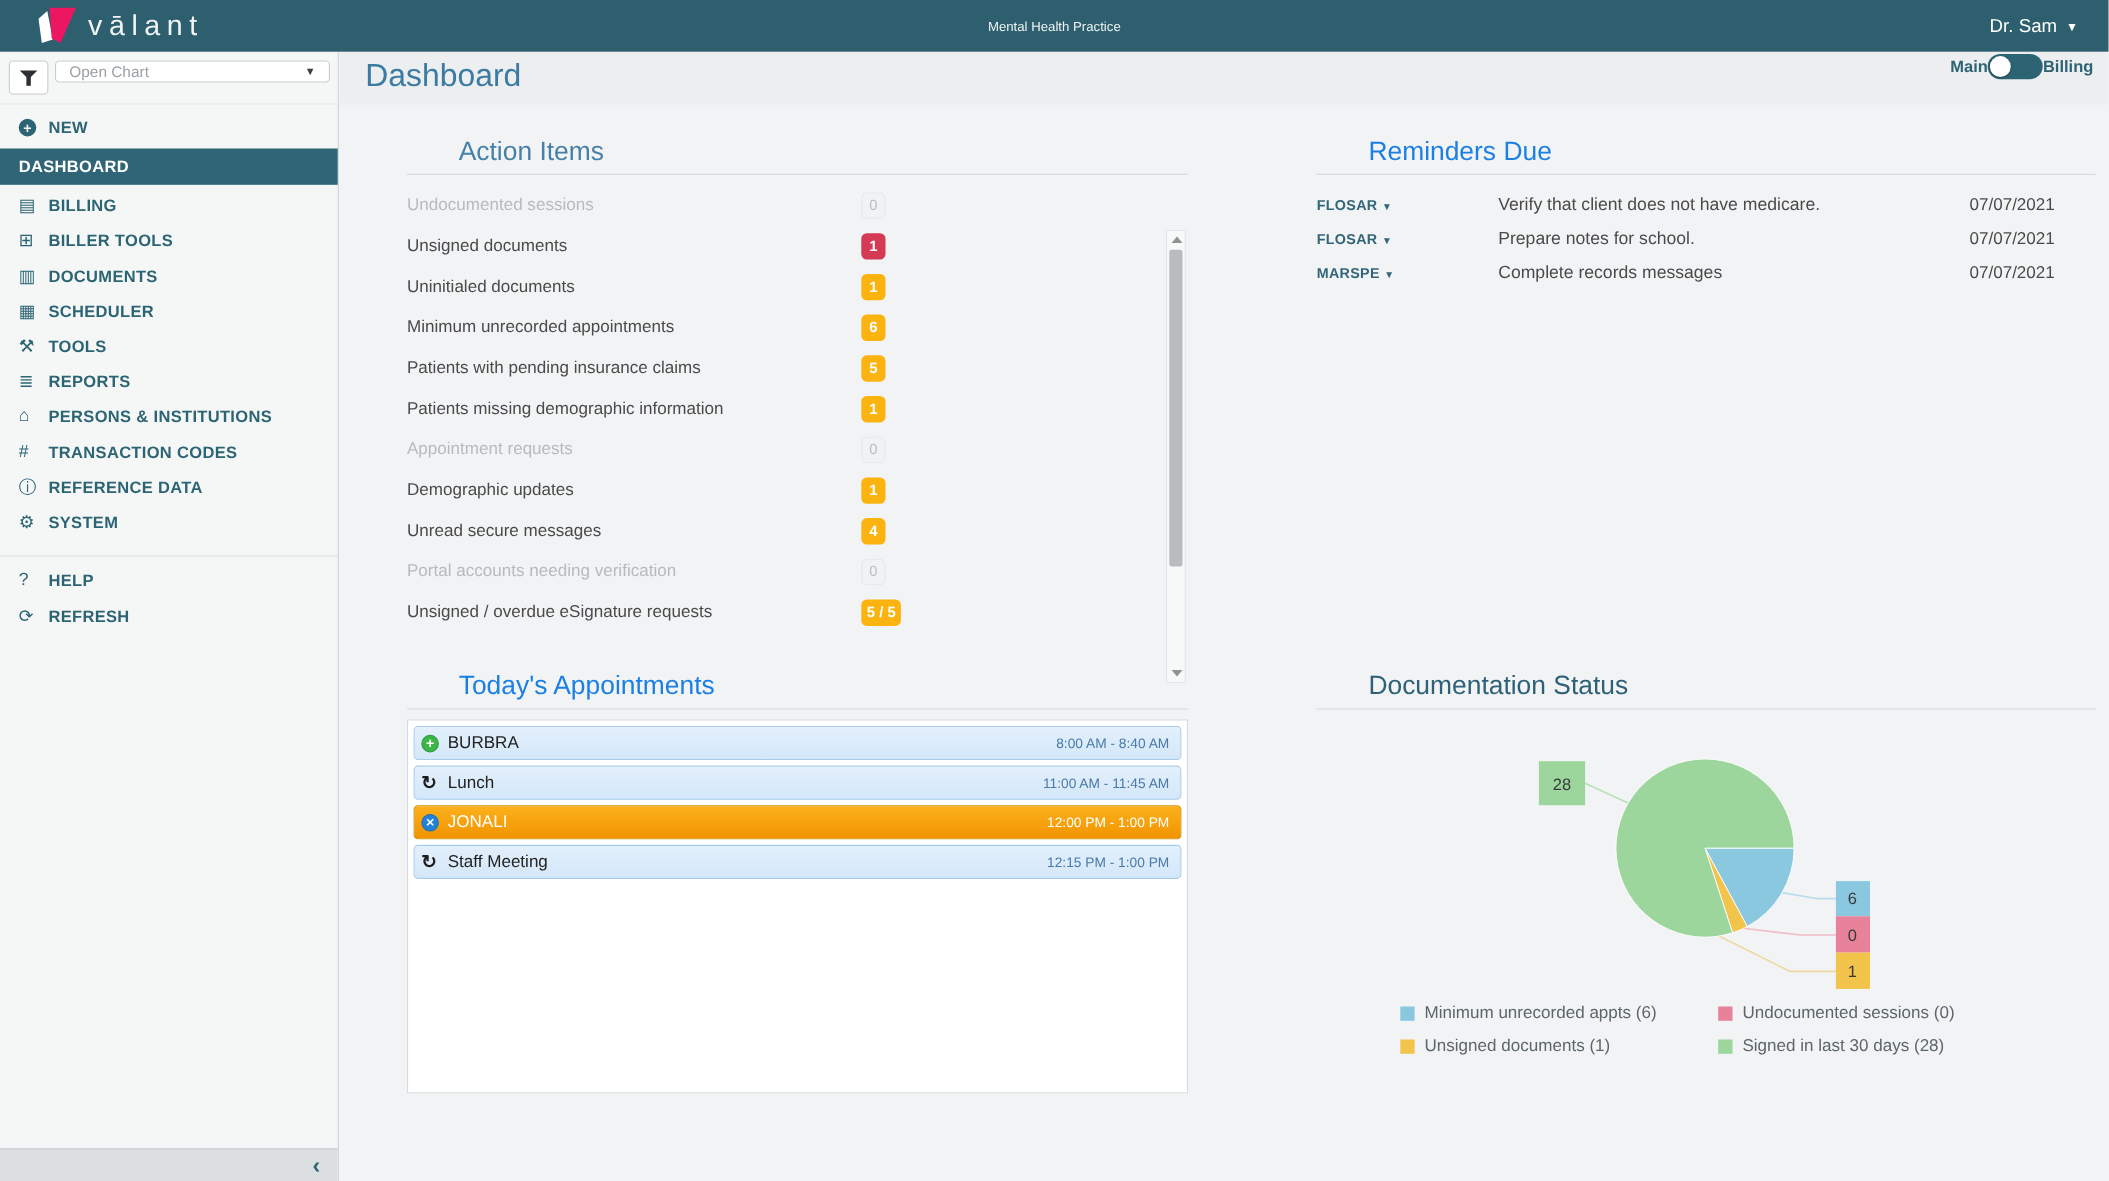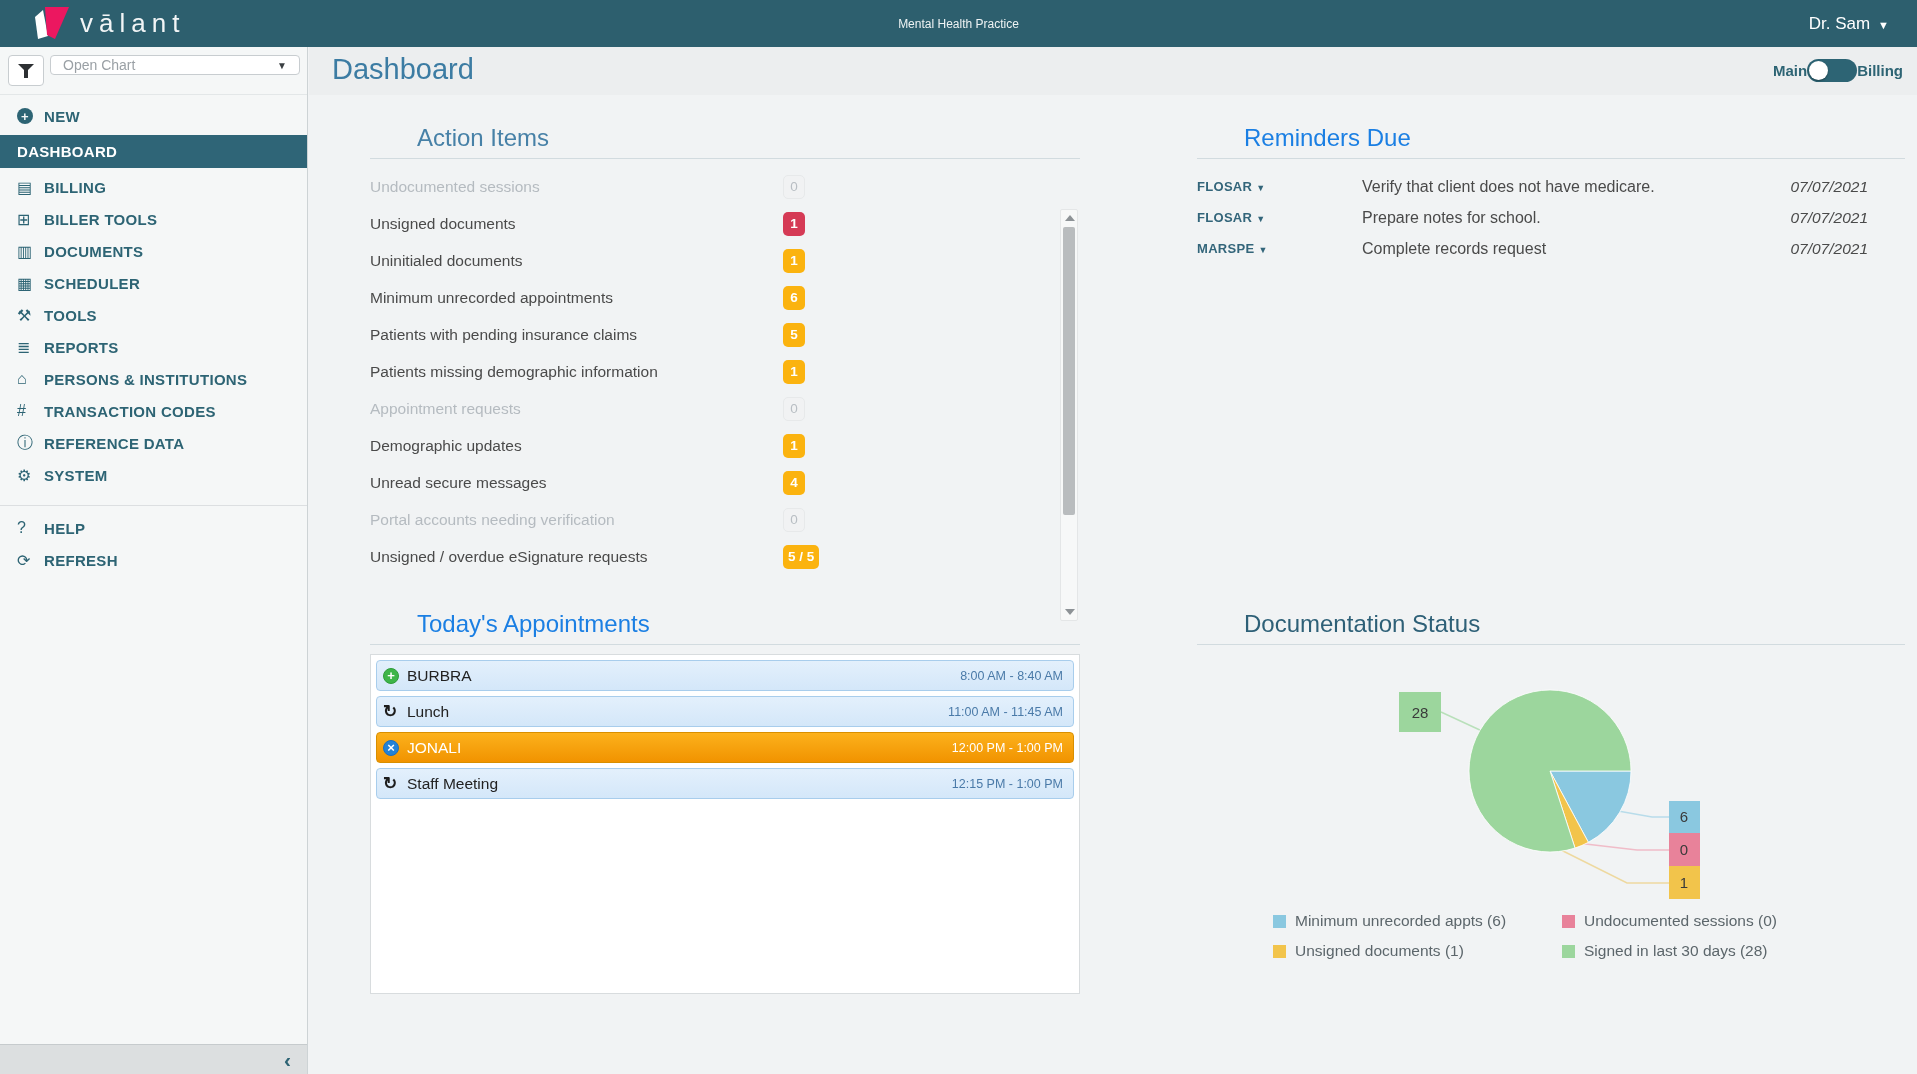--- a/index.html
+++ b/index.html
@@ -88,21 +88,21 @@
   #collapse-chevron { color:#2d6474; font-size:21px; font-weight:700; cursor:pointer; line-height:1; }
 
   
   #content-header {
     position:absolute; left:309px; top:47px; width:1608px; height:48px;
     background:#eceeef;
   }
   #page-title {
     position:absolute; left:23px; top:6px; font-size:29px; font-weight:300; color:#3c7ca3;
   }
-  #view-toggle { position:absolute; right:14px; top:12px; display:flex; align-items:center; }
+  #view-toggle { position:absolute; right:14px; top:2px; display:flex; align-items:center; }
   .toggle-label { color:#2d6474; font-weight:700; font-size:15px; }
   #toggle-switch {
     width:50px; height:23px; background:#2d6474; border-radius:12px; position:relative; cursor:pointer;
   }
   #toggle-knob {
     position:absolute; left:2px; top:2px; width:19px; height:19px; border-radius:50%;
     background:#fff; box-shadow:0 1px 2px rgba(0,0,0,.35);
   }
 
   
@@ -147,21 +147,21 @@
 
   #reminders-section { position:absolute; left:1197px; top:124px; width:708px; }
   #reminders-section .section-title { color:#1b7fe3; }
   #reminders-table { margin-top:12px; }
   .reminder-row { height:31px; display:flex; align-items:center;gap:23px; }
   .reminder-code {
     width:142px; color:#33657a; font-weight:700; font-size:13px; letter-spacing:.3px; cursor:pointer;
   }
   .reminder-code .caret { font-size:9px; margin-left:4px; }
   .reminder-text { flex:1; font-size:16px; color:#4a4a4a; }
-  .reminder-date { width:98px; text-align:right; font-size:15.5px; color:#4a4a4a; margin-right:37px;font-style:italic; }
+  .reminder-date { width:98px; text-align:right; font-size:15.5px; color:#4a4a4a; margin-right:37px; }
 
   #appts-section { position:absolute; left:370px; top:610px; width:710px; }
   #appts-section .section-title { color:#1b7fe3; }
   #appts-panel {
     margin-top:9px; height:340px; background:#fff; border:1px solid #d8dcde; padding:5px;
   }
   .appt-row {
     height:31px; margin-bottom:5px; border-radius:4px;
     display:flex; align-items:center; padding:0 10px 0 6px; cursor:pointer;
     background:linear-gradient(#e3f0fc,#d4e7f9); border:1px solid #a8cdec;
@@ -371,21 +371,21 @@
         <span class="reminder-text">Verify that client does not have medicare.</span>
         <span class="reminder-date">07/07/2021</span>
       </div>
       <div class="reminder-row">
         <span class="reminder-code">FLOSAR<span class="caret">▼</span></span>
         <span class="reminder-text">Prepare notes for school.</span>
         <span class="reminder-date">07/07/2021</span>
       </div>
       <div class="reminder-row">
         <span class="reminder-code">MARSPE<span class="caret">▼</span></span>
-        <span class="reminder-text">Complete records request</span>
+        <span class="reminder-text">Complete records messages</span>
         <span class="reminder-date">07/07/2021</span>
       </div>
     </div>
 </div>
 
 <div id="appts-section">
   <div class="section-title">Today's Appointments</div>
   <hr class="section-rule">
   <div id="appts-panel">
       <div class="appt-row">

